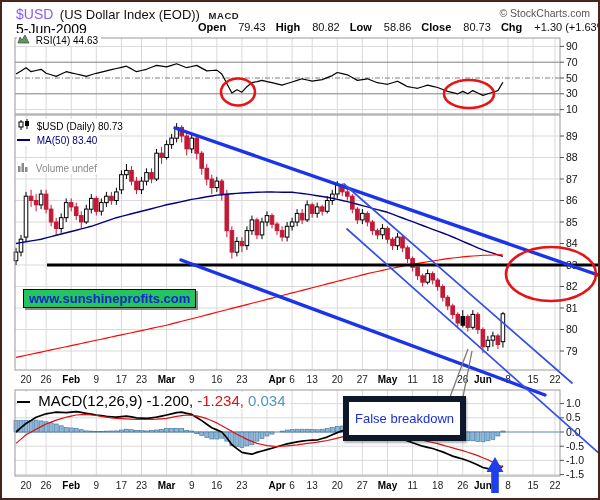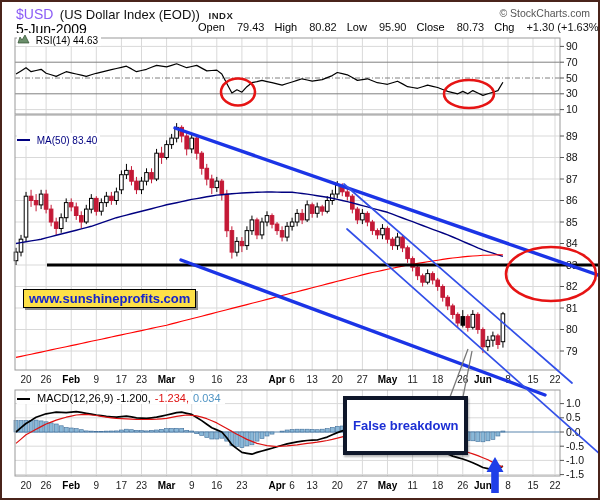--- a/index.html
+++ b/index.html
@@ -6,36 +6,36 @@
   #stage{position:relative;width:600px;height:500px;background:#fff;border:2px solid #4a241b;
          box-sizing:border-box;font-family:"Liberation Sans",sans-serif;overflow:hidden}
   #chart{position:absolute;left:0;top:0}
   .abs{position:absolute;white-space:nowrap}
   .sym{font-size:14px;font-weight:normal;color:#8b5cf6}
   .nm{font-size:13px;color:#111;margin-left:2px}
   .ex{font-size:9.5px;color:#222;letter-spacing:.6px;margin-left:4px;font-weight:bold}
   .cp{font-size:10.5px;color:#555}
   .dt{font-size:14px;color:#000}
   .qt{font-size:11px;color:#111}
-  .qt .b{font-weight:normal;color:#000;margin-left:7px}
+  .qt .b{font-weight:bold;color:#000;margin-left:7px}
   .qt .v{margin-left:12px}
   .arrow-up{color:#1b6e1b;font-size:9px;margin-left:3px}
   .lg{font-size:10px;height:13px;line-height:13px;background:#fff;padding-right:3px}
   .lg .txt{vertical-align:middle}
   .sw{display:inline-block;width:13px;height:2px;vertical-align:middle;margin-right:4px}
   .c-black{color:#000}.c-navy{color:#000080}.c-red{color:#e00000}.c-gray{color:#8a8a8a}
   .bg-black{background:#000}.bg-navy{background:#000080}.bg-red{background:#e00000}
   .icon{display:inline-block;vertical-align:middle;margin-right:3px}
-  .macd-lbl{font-size:11px;background:#fff;padding-right:4px}
+  .macd-lbl{font-size:15px;background:#fff;padding-right:4px}
   .macd-lbl .r{color:#dd1111;margin-left:4px}
   .macd-lbl .bl{color:#4f94c4;margin-left:4px}
-  .wm{left:21px;top:287px;font-size:13px;font-weight:bold;color:#1423cc;background:#fde047;
+  .wm{left:21px;top:287px;font-size:13px;font-weight:bold;color:#1423cc;background:#22c55e;
       border:1px solid #000;box-shadow:2px 2px 0 #8a8a8a;padding:0 5px;line-height:17px}
-  .fb{left:341px;top:394px;font-size:13px;font-weight:bold;color:#1c2fd4;background:#fff;
-      border:4px solid #0f172a;padding:17px 6px;line-height:17px;box-shadow:1px 2px 2px rgba(0,0,0,.3)}
+  .fb{left:341px;top:394px;font-size:13px;font-weight:normal;color:#1c2fd4;background:#fff;
+      border:6px solid #0f172a;padding:8px 6px;line-height:17px;box-shadow:1px 2px 2px rgba(0,0,0,.3)}
   svg text{font-family:"Liberation Sans",sans-serif}
   .ax{font-size:10px;fill:#222}
   .axb{font-size:10px;font-weight:bold;fill:#000}
   .pr{font-size:10.5px;fill:#111}
 </style>
 </head>
 <body>
 
 <div id="stage">
   <svg id="chart" width="600" height="500">
@@ -563,46 +563,67 @@
         <line x1="461" y1="395" x2="470" y2="349" stroke="#777" stroke-width="1.3"></line>
       </g>
       <g>
         <polygon points="493,455 484.5,470 489.2,470 489.2,491 496.8,491 496.8,470 501.5,470" fill="#1f3fe8"></polygon>
       </g>
     </svg>
 
   <div class="abs" style="left:14px;top:3px">
     <span class="sym">$USD</span>
     <span class="nm">(US Dollar Index (EOD))</span>
-    <span class="ex">INDX</span>
+    <span class="ex">MACD</span>
   </div>
   <div class="abs cp" style="right:8px;top:5px">© StockCharts.com</div>
   <div class="abs dt" style="left:14px;top:19px">5-Jun-2009</div>
   <div class="abs qt" style="left:196px;top:19px">
     <span class="b" style="margin-left:0">Open</span><span class="v">79.43</span>
     <span class="b">High</span><span class="v">80.82</span>
-    <span class="b">Low</span><span class="v">95.90</span>
+    <span class="b">Low</span><span class="v">58.86</span>
     <span class="b">Close</span><span class="v">80.73</span>
     <span class="b">Chg</span><span class="v">+1.30 (+1.63%)</span>
     <span class="arrow-up">▲</span>
   </div>
 
   <div class="abs lg" style="left:15px;top:31px">
     <span class="icon">
       <svg width="13" height="11">
           <path d="M1 10 L3 4 L5 7 L8 2 L10 6 L12 10 Z" fill="#6b8f6b" stroke="#2f4f2f" stroke-width="0.7"></path>
         </svg>
     </span>
     <span class="txt">RSI(14) 44.63</span>
   </div>
 
+  <div class="abs lg" style="left:15px;top:117px">
+    <span class="icon">
+      <svg width="14" height="12">
+          <line x1="4" y1="1" x2="4" y2="11" stroke="#000"></line>
+          <rect x="2" y="3" width="4" height="5" fill="#fff" stroke="#000"></rect>
+          <line x1="10" y1="0" x2="10" y2="10" stroke="#000"></line>
+          <rect x="8" y="2" width="4" height="5" fill="#000"></rect>
+        </svg>
+    </span>
+    <span class="txt c-black">$USD (Daily) 80.73</span>
+  </div>
   <div class="abs lg" style="left:15px;top:131px">
     <span class="sw bg-navy"></span>
     <span class="txt c-navy">MA(50) 83.40</span>
   </div>
+  <div class="abs lg" style="left:15px;top:159px">
+    <span class="icon">
+      <svg width="13" height="11">
+          <rect x="1" y="5" width="2.5" height="6" fill="#8a8a8a"></rect>
+          <rect x="4.5" y="2" width="2.5" height="9" fill="#8a8a8a"></rect>
+          <rect x="8" y="6" width="2.5" height="5" fill="#8a8a8a"></rect>
+        </svg>
+    </span>
+    <span class="txt c-gray">Volume undef</span>
+  </div>
 
   <div class="abs wm">www.sunshineprofits.com</div>
 
   <div class="abs macd-lbl" style="left:15px;top:390px">
     <span class="sw bg-black"></span>
     <span>MACD(12,26,9) -1.200,</span><span class="r">-1.234,</span><span class="bl">0.034</span>
   </div>
 
   <div class="abs fb">False breakdown</div>
 </div>

